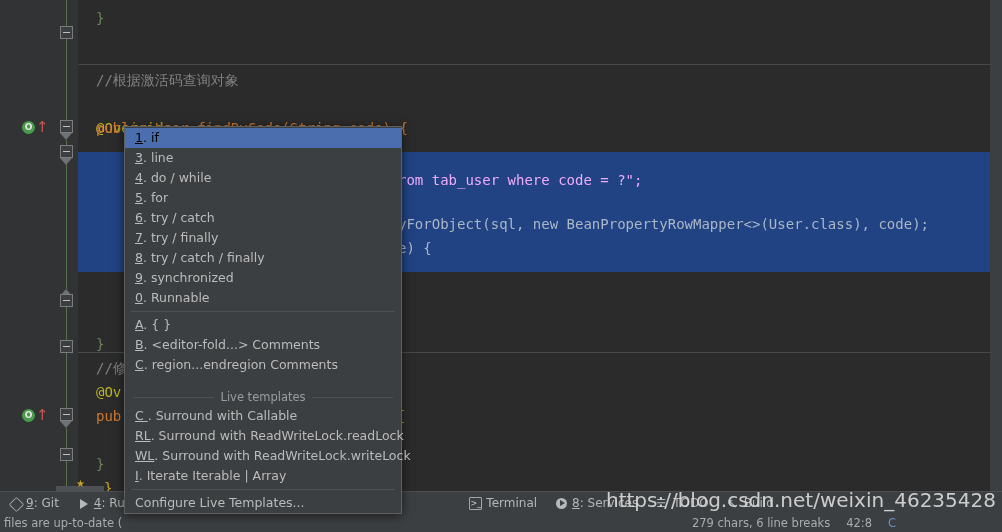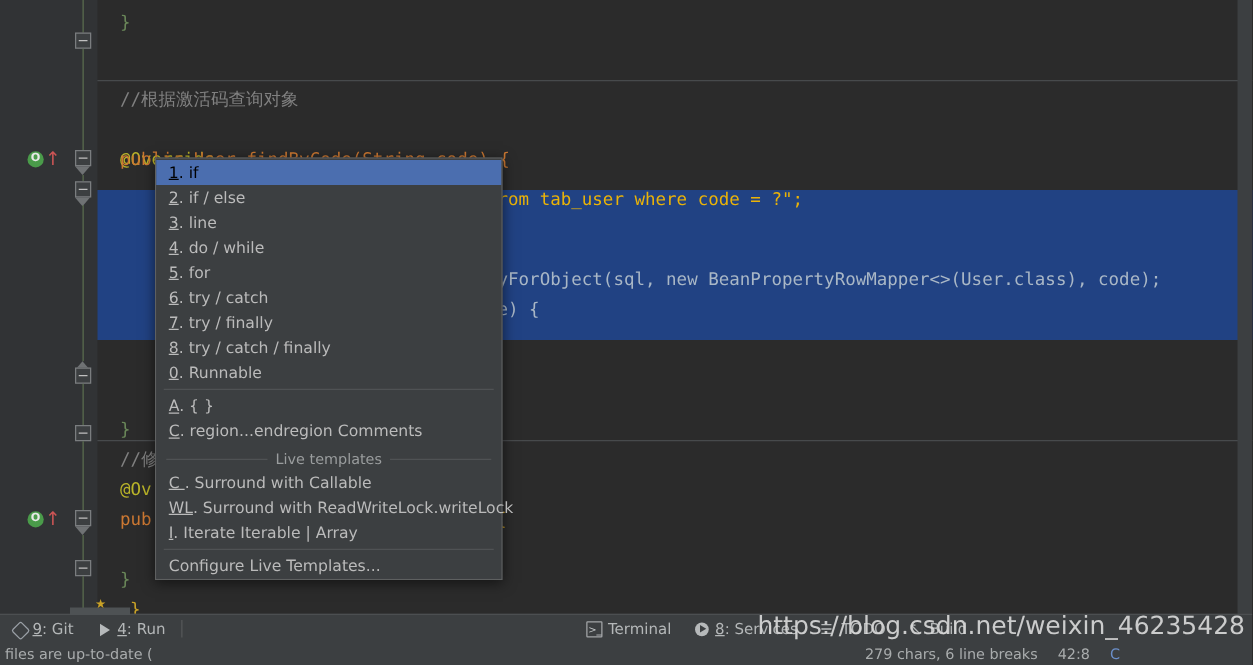--- a/index.html
+++ b/index.html
@@ -186,21 +186,21 @@
   }
   .menu-group-label {
     height: 18px;
     line-height: 18px;
     display: flex;
     align-items: center;
     gap: 6px;
     padding: 0 8px;
     color: #9a9d9e;
     font-size: 11.5px;
-    margin-top: 3px;
+    margin-top: 13px;
   }
   .menu-group-label .rule {
     flex: 1;
     height: 1px;
     background: #4f5254;
   }
 
   
   .statusbar {
     position: absolute;
@@ -360,21 +360,21 @@
       <div class="sel-block" style="left:-6px; top:248px; width:1002px; height:24px;"></div>
 
       <div class="separator-rule" style="left:-6px; top:64px; width:1002px;"></div>
       <div class="separator-rule" style="left:-6px; top:352px; width:1002px;"></div>
 
       <div class="code-line k-green" style="top:6px; left:18px;">}</div>
       <div class="code-line k-cmt" style="top:68px; left:18px;">//根据激活码查询对象</div>
       <div class="code-line k-anno" style="top:92px; left:18px;margin-top:24px;">@Override</div>
       <div class="code-line k-kw" style="top:116px; left:18px;">public User findByCode(String code) {</div>
 
-      <div class="code-line" style="top:148px; left:320px; color:#eab308;">rom tab_user where code = ?";</div>
+      <div class="code-line" style="top:168px; left:320px; color:#f0abfc;">rom tab_user where code = ?";</div>
       <div class="code-line" style="top:212px; left:320px; color:#a9b7c6;">yForObject(sql, new BeanPropertyRowMapper&lt;&gt;(User.class), code);</div>
       <div class="code-line" style="top:236px; left:320px; color:#a9b7c6;">e) {</div>
 
       <div class="code-line k-green" style="top:332px; left:18px;">}</div>
       <div class="code-line k-cmt" style="top:356px; left:18px;">//修</div>
       <div class="code-line k-anno" style="top:380px; left:18px;">@Ov</div>
       <div class="code-line k-kw" style="top:404px; left:18px;">pub</div>
       <div class="code-line" style="top:404px; left:302px; color:#d0a020;">) {</div>
       <div class="code-line k-green" style="top:452px; left:18px;">}</div>
       <div class="code-line" style="top:476px; left:26px; color:#c9a227;">}</div>
@@ -421,61 +421,67 @@
     <span class="star">★</span>
   </div>
 
   <div class="popup">
     <div class="popup-body">
 
       <div class="menu-item selected">
         <span class="mn">1</span><span>. </span><span>if</span>
       </div>
       <div class="menu-item">
-        <span class="mn">2</span><span>. </span><span>if / else</span>
-      </div>
-      <div class="menu-item">
         <span class="mn">3</span><span>. </span><span>line</span>
       </div>
       <div class="menu-item">
         <span class="mn">4</span><span>. </span><span>do / while</span>
       </div>
       <div class="menu-item">
         <span class="mn">5</span><span>. </span><span>for</span>
       </div>
       <div class="menu-item">
         <span class="mn">6</span><span>. </span><span>try / catch</span>
       </div>
       <div class="menu-item">
         <span class="mn">7</span><span>. </span><span>try / finally</span>
       </div>
       <div class="menu-item">
         <span class="mn">8</span><span>. </span><span>try / catch / finally</span>
       </div>
       <div class="menu-item">
+        <span class="mn">9</span><span>. </span><span>synchronized</span>
+      </div>
+      <div class="menu-item">
         <span class="mn">0</span><span>. </span><span>Runnable</span>
       </div>
 
       <div class="menu-sep"></div>
 
       <div class="menu-item">
         <span class="mn">A</span><span>. </span><span>{ }</span>
+      </div>
+      <div class="menu-item">
+        <span class="mn">B</span><span>. </span><span>&lt;editor-fold...&gt; Comments</span>
       </div>
       <div class="menu-item">
         <span class="mn">C</span><span>. </span><span>region...endregion Comments</span>
       </div>
 
       <div class="menu-group-label">
         <span class="rule"></span>
         <span>Live templates</span>
         <span class="rule"></span>
       </div>
 
       <div class="menu-item">
         <span class="mn">C </span><span>. </span><span>Surround with Callable</span>
+      </div>
+      <div class="menu-item">
+        <span class="mn">RL</span><span>. </span><span>Surround with ReadWriteLock.readLock</span>
       </div>
       <div class="menu-item">
         <span class="mn">WL</span><span>. </span><span>Surround with ReadWriteLock.writeLock</span>
       </div>
       <div class="menu-item">
         <span class="mn">I</span><span>. </span><span>Iterate Iterable | Array</span>
       </div>
 
       <div class="menu-sep"></div>
 

